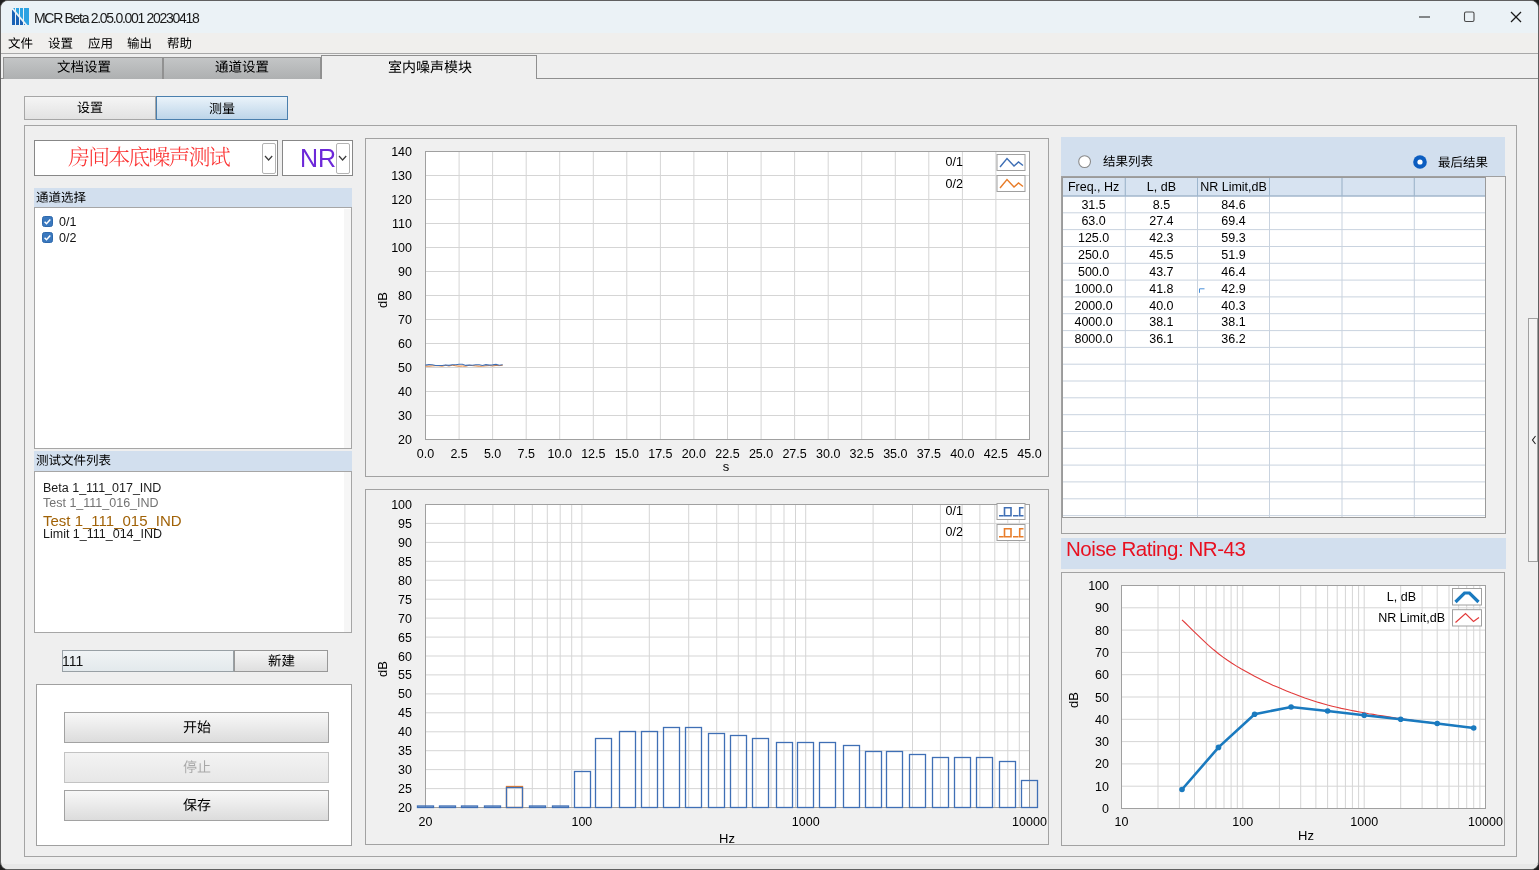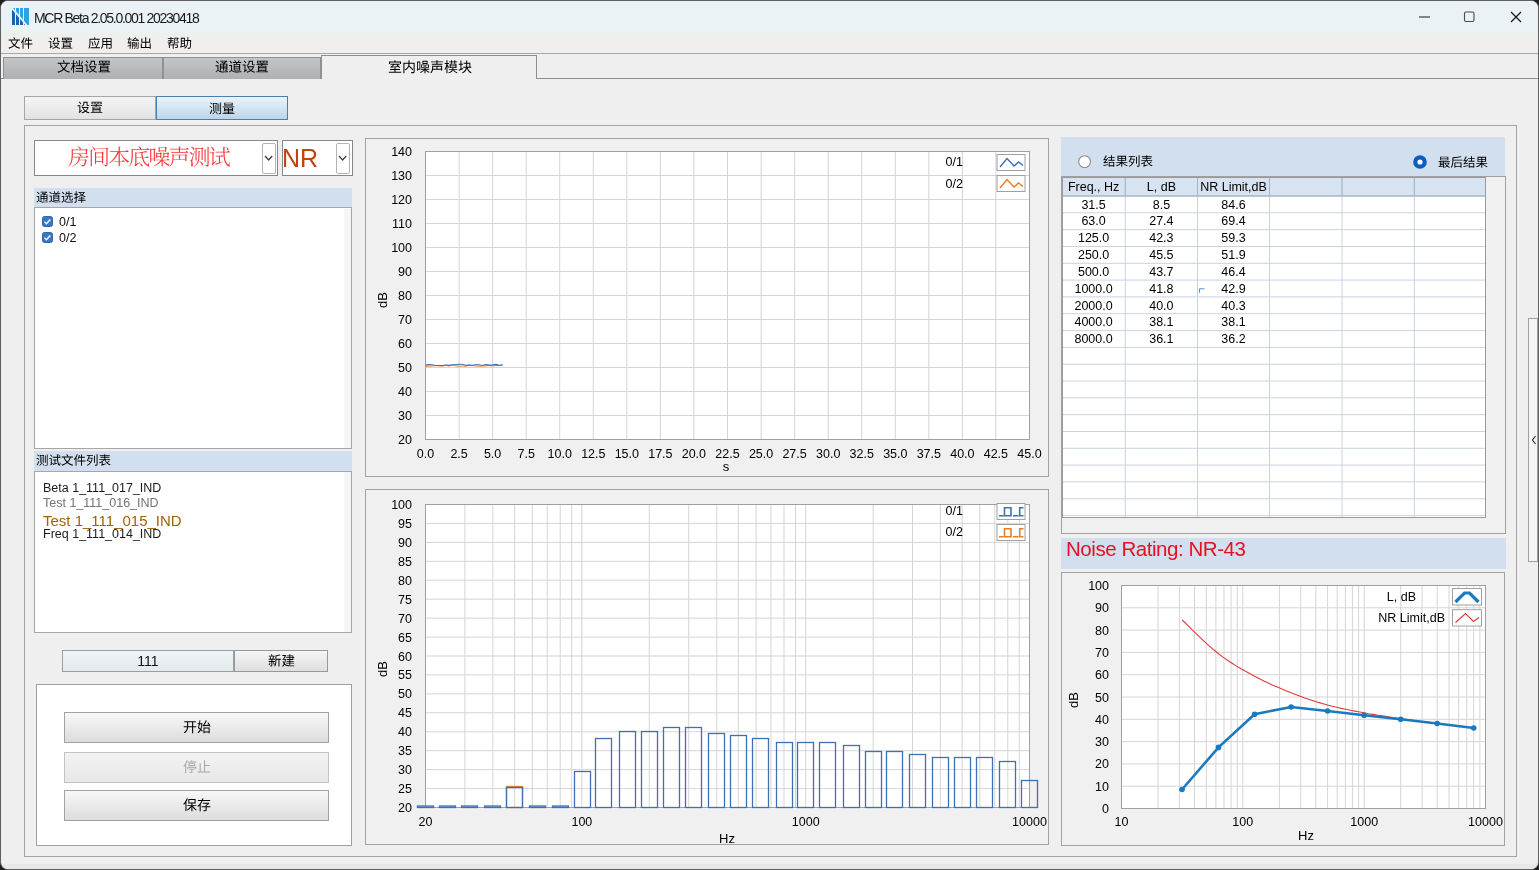--- a/index.html
+++ b/index.html
@@ -106,21 +106,21 @@
       <path transform="translate(80.4,18.92) scale(0.022000,-0.022000)" d="M600 339V236H324L332 207H554C488 105 384 18 256 -43L266 -61C407 -7 522 71 600 173V-75H610C630 -75 652 -62 652 -55V199C715 89 819 0 917 -53C924 -25 944 -9 968 -6L969 4C868 42 745 118 673 207H935C949 207 959 212 961 223C931 251 881 289 881 289L838 236H652V311C667 314 672 321 674 331ZM246 694V285H131V694ZM81 723V118H90C112 118 131 130 131 137V256H246V173H253C271 173 296 187 297 193V684C316 688 333 696 339 702L268 759L236 723H136L81 751ZM758 764V651H515V764ZM465 793V581H473C494 581 515 593 515 597V622H758V587H765C782 587 808 600 809 606V754C828 758 845 765 852 773L778 828L748 793H520L465 820ZM538 512V391H402V512ZM353 542V304H361C381 304 402 316 402 321V362H538V317H546C563 317 588 332 588 339V502C607 505 625 513 632 521L560 575L528 542H407L353 567ZM865 512V391H723V512ZM675 542V309H682C702 309 723 321 723 326V362H865V314H873C890 314 915 327 916 333V502C935 506 952 513 959 521L887 575L856 542H728L675 567Z"></path>
       <path transform="translate(100.5,18.92) scale(0.022000,-0.022000)" d="M178 464V317C178 185 161 47 42 -66L55 -79C181 8 218 126 228 232H762V168H770C788 168 816 180 817 187V426C833 429 849 437 855 444L785 498L754 464H243L178 494ZM231 261 232 317V434H473V261ZM526 261V434H762V261ZM471 835V730H62L71 700H471V584H121L130 555H873C887 555 896 560 899 570C867 600 817 639 817 639L772 584H525V700H910C924 700 934 705 937 716C902 746 850 784 850 784L803 730H525V799C549 802 560 812 562 826Z"></path>
       <path transform="translate(120.6,18.92) scale(0.022000,-0.022000)" d="M535 622 447 645C446 246 450 68 229 -61L243 -79C500 42 491 237 498 600C521 600 532 610 535 622ZM495 179 483 171C533 128 593 51 608 -7C670 -51 710 88 495 179ZM314 793V198H322C348 198 364 210 364 215V735H589V218H596C618 218 639 231 639 236V731C661 733 672 740 680 747L613 800L585 765H376ZM946 806 859 816V16C859 0 854 -6 836 -6C818 -6 727 2 727 2V-14C766 -18 790 -26 803 -35C816 -45 821 -60 823 -76C901 -68 909 -37 909 10V780C933 783 943 792 946 806ZM809 691 724 701V140H734C752 140 773 153 773 161V665C798 668 806 677 809 691ZM98 201C87 201 57 201 57 201V179C77 177 90 175 103 166C123 151 129 74 116 -26C117 -56 126 -75 143 -75C174 -75 191 -50 193 -10C197 71 171 120 170 163C169 187 175 217 182 248C192 293 254 514 285 635L266 638C134 257 134 257 121 223C113 201 109 201 98 201ZM51 600 41 592C77 564 121 511 134 471C194 433 234 554 51 600ZM118 827 108 817C151 790 202 737 217 693C281 656 315 788 118 827Z"></path>
       <path transform="translate(140.7,18.92) scale(0.022000,-0.022000)" d="M791 805 780 798C810 766 845 711 855 670C909 629 959 739 791 805ZM110 832 97 825C140 778 195 698 210 639C270 597 311 725 110 832ZM221 530C240 534 253 541 257 548L199 597L170 566H42L51 536H169V81C169 64 165 58 136 44L172 -27C181 -24 193 -12 198 6C267 76 328 147 360 184L349 196C304 159 259 122 221 93ZM597 459 559 412H318L326 382H461V96C390 76 331 61 297 54L331 -9C339 -6 347 2 350 14C490 64 597 108 675 139L670 155L514 111V382H641C655 382 664 387 666 398C639 425 597 459 597 459ZM887 651 844 598H718C717 660 717 724 718 789C742 792 752 803 753 816L659 828C659 748 660 671 662 598H304L312 568H664C676 288 719 72 855 -33C891 -65 944 -88 963 -62C969 -52 967 -39 942 -7L956 140L944 142C933 101 919 56 908 31C900 11 896 10 881 23C762 112 727 321 719 568H940C954 568 964 573 967 584C936 613 887 651 887 651Z"></path>
     </svg>
 <div class="abs" style="left:281px;top:139px;width:71px;height:36px;background:#fff;border:1px solid #878787"></div>
 <div class="abs" style="left:334.5px;top:141.5px;width:14.5px;height:31px;background:#fff;border:1px solid #b3b3b3;border-radius:2px"></div>
 <svg class="abs" style="left:337px;top:154px" width="10" height="7" viewBox="0 0 10 7">
       <polyline points="1,1 4.6,5 8.2,1" fill="none" stroke="#3c3c3c" stroke-width="1.2"></polyline>
     </svg>
-<div class="abs" style="left:281px;top:139px;width:54px;height:40px;font-size:25px;color:#c2410c;text-align:left;line-height:36px">NR</div>
+<div class="abs" style="left:281px;top:139px;width:54px;height:40px;font-size:25px;color:#6d28d9;text-align:right;line-height:36px">NR</div>
 <div class="abs" style="left:33px;top:186.5px;width:318px;height:20px;background:#d2dfee"></div>
 <svg width="51" height="14" viewBox="0 0 51 14" style="position:absolute;left:34.5px;top:190px" fill="#000">
       <path transform="translate(0.0,10.75) scale(0.012500,-0.012500)" d="M65 757C124 705 200 632 235 585L290 635C253 681 176 751 117 800ZM256 465H43V394H184V110C140 92 90 47 39 -8L86 -70C137 -2 186 56 220 56C243 56 277 22 318 -3C388 -45 471 -57 595 -57C703 -57 878 -52 948 -47C949 -27 961 7 969 26C866 16 714 8 596 8C485 8 400 15 333 56C298 79 276 97 256 108ZM364 803V744H787C746 713 695 682 645 658C596 680 544 701 499 717L451 674C513 651 586 619 647 589H363V71H434V237H603V75H671V237H845V146C845 134 841 130 828 129C816 129 774 129 726 130C735 113 744 88 747 69C814 69 857 69 883 80C909 91 917 109 917 146V589H786C766 601 741 614 712 628C787 667 863 719 917 771L870 807L855 803ZM845 531V443H671V531ZM434 387H603V296H434ZM434 443V531H603V443ZM845 387V296H671V387Z"></path>
       <path transform="translate(12.5,10.75) scale(0.012500,-0.012500)" d="M64 765C117 714 180 642 207 596L269 638C239 684 175 753 122 801ZM455 368H790V284H455ZM455 231H790V147H455ZM455 504H790V421H455ZM384 561V89H863V561H624C635 586 647 616 659 645H947V708H760C784 741 809 781 833 818L759 840C743 801 711 747 684 708H497L549 732C537 763 505 811 476 844L414 817C440 784 468 739 481 708H311V645H576C570 618 561 587 553 561ZM262 483H51V413H190V102C145 86 94 44 42 -7L89 -68C140 -6 191 47 227 47C250 47 281 17 324 -7C393 -46 479 -57 597 -57C693 -57 869 -51 941 -46C942 -25 954 9 962 27C865 17 716 10 599 10C490 10 404 17 340 52C305 72 282 90 262 100Z"></path>
       <path transform="translate(25.0,10.75) scale(0.012500,-0.012500)" d="M61 765C119 716 187 646 216 597L278 644C246 692 177 760 118 806ZM446 810C422 721 380 633 326 574C344 565 376 545 390 534C413 562 435 597 455 636H603V490H320V423H501C484 292 443 197 293 144C309 130 331 102 339 83C507 149 557 264 576 423H679V191C679 115 696 93 771 93C786 93 854 93 869 93C932 93 952 125 959 252C938 257 907 268 893 282C890 177 886 163 861 163C847 163 792 163 782 163C756 163 753 166 753 191V423H951V490H678V636H909V701H678V836H603V701H485C498 731 509 763 518 795ZM251 456H56V386H179V83C136 63 90 27 45 -15L95 -80C152 -18 206 34 243 34C265 34 296 5 335 -19C401 -58 484 -68 600 -68C698 -68 867 -63 945 -58C946 -36 958 1 966 20C867 10 715 3 601 3C495 3 411 9 349 46C301 74 278 98 251 100Z"></path>
       <path transform="translate(37.5,10.75) scale(0.012500,-0.012500)" d="M177 839V639H46V569H177V356C124 340 75 326 36 315L55 242L177 281V12C177 -1 172 -5 160 -6C148 -6 109 -7 66 -5C76 -26 85 -57 88 -76C152 -76 191 -75 216 -62C241 -50 250 -29 250 12V305L366 343L356 412L250 379V569H369V639H250V839ZM804 719C768 667 719 621 662 581C610 621 566 667 532 719ZM396 787V719H460C497 652 546 594 604 544C526 497 438 462 353 441C367 426 385 398 393 380C484 407 577 447 660 500C738 446 829 405 928 379C938 399 959 427 974 442C880 462 794 496 720 542C799 602 866 677 909 765L864 790L851 787ZM620 412V324H417V256H620V153H366V85H620V-82H695V85H957V153H695V256H885V324H695V412Z"></path>
     </svg>
 <div class="abs" style="left:33px;top:206px;width:318px;height:242px;background:#fff;border:1px solid #a6a6a6"></div>
 <div class="abs" style="left:343px;top:207.5px;width:7px;height:239.5px;background:#f6f6f6"></div>
 <svg class="abs" style="left:41px;top:215px" width="11" height="11" viewBox="0 0 11 11">
@@ -140,23 +140,23 @@
       <path transform="translate(25.0,10.75) scale(0.012500,-0.012500)" d="M423 823C453 774 485 707 497 666L580 693C566 734 531 799 501 847ZM50 664V590H206C265 438 344 307 447 200C337 108 202 40 36 -7C51 -25 75 -60 83 -78C250 -24 389 48 502 146C615 46 751 -28 915 -73C928 -52 950 -20 967 -4C807 36 671 107 560 201C661 304 738 432 796 590H954V664ZM504 253C410 348 336 462 284 590H711C661 455 592 344 504 253Z"></path>
       <path transform="translate(37.5,10.75) scale(0.012500,-0.012500)" d="M317 341V268H604V-80H679V268H953V341H679V562H909V635H679V828H604V635H470C483 680 494 728 504 775L432 790C409 659 367 530 309 447C327 438 359 420 373 409C400 451 425 504 446 562H604V341ZM268 836C214 685 126 535 32 437C45 420 67 381 75 363C107 397 137 437 167 480V-78H239V597C277 667 311 741 339 815Z"></path>
       <path transform="translate(50.0,10.75) scale(0.012500,-0.012500)" d="M642 724V164H716V724ZM848 835V17C848 1 842 -4 826 -4C810 -5 758 -5 703 -3C713 -24 725 -56 728 -76C805 -76 853 -74 882 -63C912 -51 924 -29 924 18V835ZM181 302C232 267 294 218 333 181C265 85 178 17 79 -22C95 -37 115 -66 124 -85C336 10 491 205 541 552L495 566L482 563H257C273 611 287 662 299 714H571V786H61V714H224C189 561 133 419 53 326C70 315 99 290 111 276C158 335 198 409 232 494H459C440 400 411 317 373 247C334 281 273 326 224 357Z"></path>
       <path transform="translate(62.5,10.75) scale(0.012500,-0.012500)" d="M252 -79C275 -64 312 -51 591 38C587 54 581 83 579 104L335 31V251C395 292 449 337 492 385C570 175 710 23 917 -46C928 -26 950 3 967 19C868 48 783 97 714 162C777 201 850 253 908 302L846 346C802 303 732 249 672 207C628 259 592 319 566 385H934V450H536V539H858V601H536V686H902V751H536V840H460V751H105V686H460V601H156V539H460V450H65V385H397C302 300 160 223 36 183C52 168 74 140 86 122C142 142 201 170 258 203V55C258 15 236 -2 219 -11C231 -27 247 -61 252 -79Z"></path>
     </svg>
 <div class="abs" style="left:33px;top:469.5px;width:318px;height:162.5px;background:#fff;border:1px solid #a6a6a6"></div>
 <div class="abs" style="left:343px;top:470.5px;width:7px;height:160.5px;background:#f6f6f6"></div>
 <div class="abs" style="left:42px;top:480.2px;font-size:12.5px;color:#1a1a1a">Beta 1_111_017_IND</div>
 <div class="abs" style="left:42px;top:495.4px;font-size:12.5px;color:#737373">Test 1_111_016_IND</div>
 <div class="abs" style="left:42px;top:510.6px;font-size:15px;color:#a16207">Test 1_111_015_IND</div>
-<div class="abs" style="left:42px;top:525.8px;font-size:12.5px;color:#1a1a1a">Freq 1_111_014_IND</div>
+<div class="abs" style="left:42px;top:525.8px;font-size:12.5px;color:#1a1a1a">Limit 1_111_014_IND</div>
 <div class="abs" style="left:61px;top:648.5px;width:172px;height:22.5px;background:linear-gradient(#f0f3f5,#e3e9ec);border:1px solid #98a0a5"></div>
-<div class="abs" style="left:61px;top:652px;width:172px;text-align:center;font-size:14px;color:#111">111</div>
+<div class="abs" style="left:61px;top:652px;width:172px;font-size:14px;color:#111">111</div>
 <div class="abs" style="left:233px;top:648.5px;width:94px;height:22.5px;background:linear-gradient(#f5f5f5,#dfdfdf);border:1px solid #989898"></div>
 <svg width="28" height="15" viewBox="0 0 28 15" style="position:absolute;left:266.5px;top:653px" fill="#000">
       <path transform="translate(0.0,11.61) scale(0.013500,-0.013500)" d="M360 213C390 163 426 95 442 51L495 83C480 125 444 190 411 240ZM135 235C115 174 82 112 41 68C56 59 82 40 94 30C133 77 173 150 196 220ZM553 744V400C553 267 545 95 460 -25C476 -34 506 -57 518 -71C610 59 623 256 623 400V432H775V-75H848V432H958V502H623V694C729 710 843 736 927 767L866 822C794 792 665 762 553 744ZM214 827C230 799 246 765 258 735H61V672H503V735H336C323 768 301 811 282 844ZM377 667C365 621 342 553 323 507H46V443H251V339H50V273H251V18C251 8 249 5 239 5C228 4 197 4 162 5C172 -13 182 -41 184 -59C233 -59 267 -58 290 -47C313 -36 320 -18 320 17V273H507V339H320V443H519V507H391C410 549 429 603 447 652ZM126 651C146 606 161 546 165 507L230 525C225 563 208 622 187 665Z"></path>
       <path transform="translate(13.5,11.61) scale(0.013500,-0.013500)" d="M394 755V695H581V620H330V561H581V483H387V422H581V345H379V288H581V209H337V149H581V49H652V149H937V209H652V288H899V345H652V422H876V561H945V620H876V755H652V840H581V755ZM652 561H809V483H652ZM652 620V695H809V620ZM97 393C97 404 120 417 135 425H258C246 336 226 259 200 193C173 233 151 283 134 343L78 322C102 241 132 177 169 126C134 60 89 8 37 -30C53 -40 81 -66 92 -80C140 -43 183 7 218 70C323 -30 469 -55 653 -55H933C937 -35 951 -2 962 14C911 13 694 13 654 13C485 13 347 35 249 132C290 225 319 342 334 483L292 493L278 492H192C242 567 293 661 338 758L290 789L266 778H64V711H237C197 622 147 540 129 515C109 483 84 458 66 454C76 439 91 408 97 393Z"></path>
     </svg>
 <div class="abs" style="left:34.5px;top:683px;width:316.5px;height:161.5px;background:#fff;border:1px solid #a0a0a0"></div>
 <div class="abs" style="left:63px;top:710.5px;width:265px;height:31px;background:linear-gradient(#f8f8f8,#dcdcdc);border:1px solid #a2a2a2"></div>
     <svg width="29" height="15" viewBox="0 0 29 15" style="position:absolute;left:181.5px;top:718.5px" fill="#000">
       <path transform="translate(0,12.04) scale(0.014000,-0.014000)" d="M649 703V418H369V461V703ZM52 418V346H288C274 209 223 75 54 -28C74 -41 101 -66 114 -84C299 33 351 189 365 346H649V-81H726V346H949V418H726V703H918V775H89V703H293V461L292 418Z"></path>
       <path transform="translate(14,12.04) scale(0.014000,-0.014000)" d="M462 327V-80H531V-36H833V-78H905V327ZM531 31V259H833V31ZM429 407C458 419 501 423 873 452C886 426 897 402 905 381L969 414C938 491 868 608 800 695L740 666C774 622 808 569 838 517L519 497C585 587 651 703 705 819L627 841C577 714 495 580 468 544C443 508 423 484 404 480C413 460 425 423 429 407ZM202 565H316C304 437 281 329 247 241C213 268 178 295 144 319C163 390 184 477 202 565ZM65 292C115 258 168 216 217 174C171 84 112 20 40 -19C56 -33 76 -60 86 -78C162 -31 223 34 271 124C309 87 342 52 364 21L410 82C385 115 347 154 303 193C349 305 377 448 389 630L345 637L333 635H216C229 703 240 770 248 831L178 836C171 774 161 705 148 635H43V565H134C113 462 88 363 65 292Z"></path>

